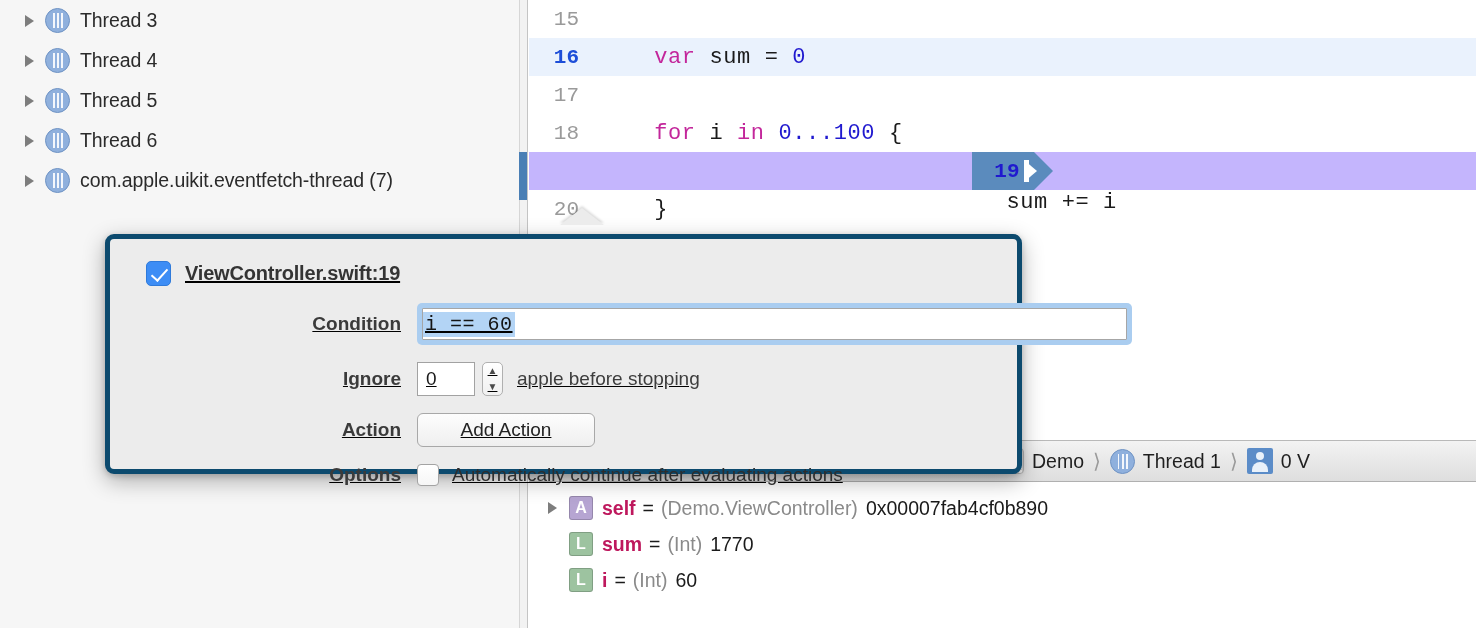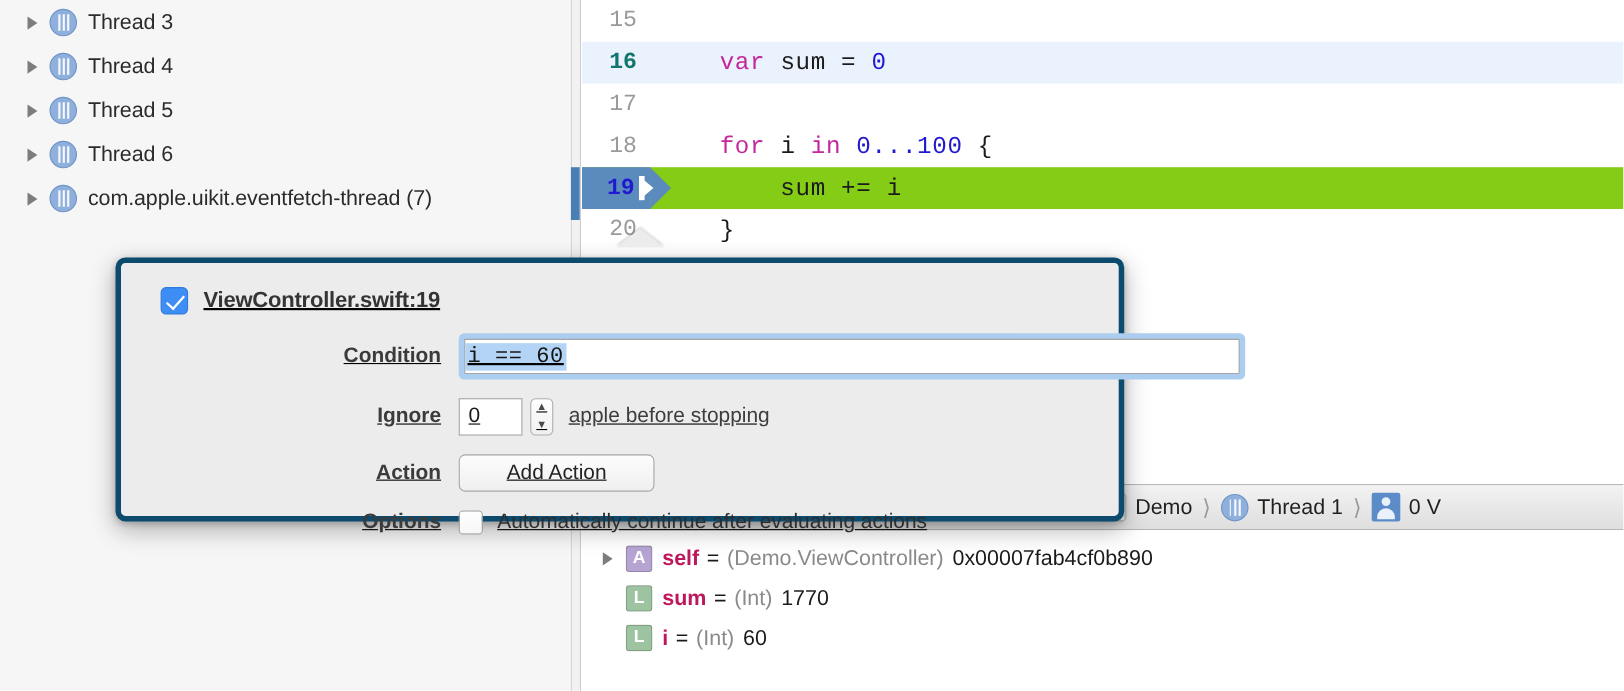--- a/index.html
+++ b/index.html
@@ -115,36 +115,36 @@
     overflow: hidden;
   }
 
   .code-line {
     position: relative;
     height: 38px;
     display: flex;
     align-items: center;
   }
   .code-line.current { background: #eaf2fd; }
-  .code-line.stopped { background: #84cc16; }
+  .code-line.stopped { background: #c4b5fd; flex-direction: column; }
 
   .gutter {
     width: 62px;
     flex: 0 0 auto;
     height: 100%;
     display: flex;
     align-items: center;
     justify-content: flex-end;
     padding-right: 12px;
     font-family: "Liberation Mono", monospace;
     font-size: 21px;
     color: #9a9a9a;
     position: relative;
   }
-  .code-line.current .gutter { color: #0f766e; font-weight: bold; }
+  .code-line.current .gutter { color: #1d4ed8; font-weight: bold; }
 
   
   .gutter.bp {
     color: #ffffff;
     font-weight: bold;
     padding-right: 14px;
   }
   .gutter.bp::before {
     content: "";
     position: absolute;

